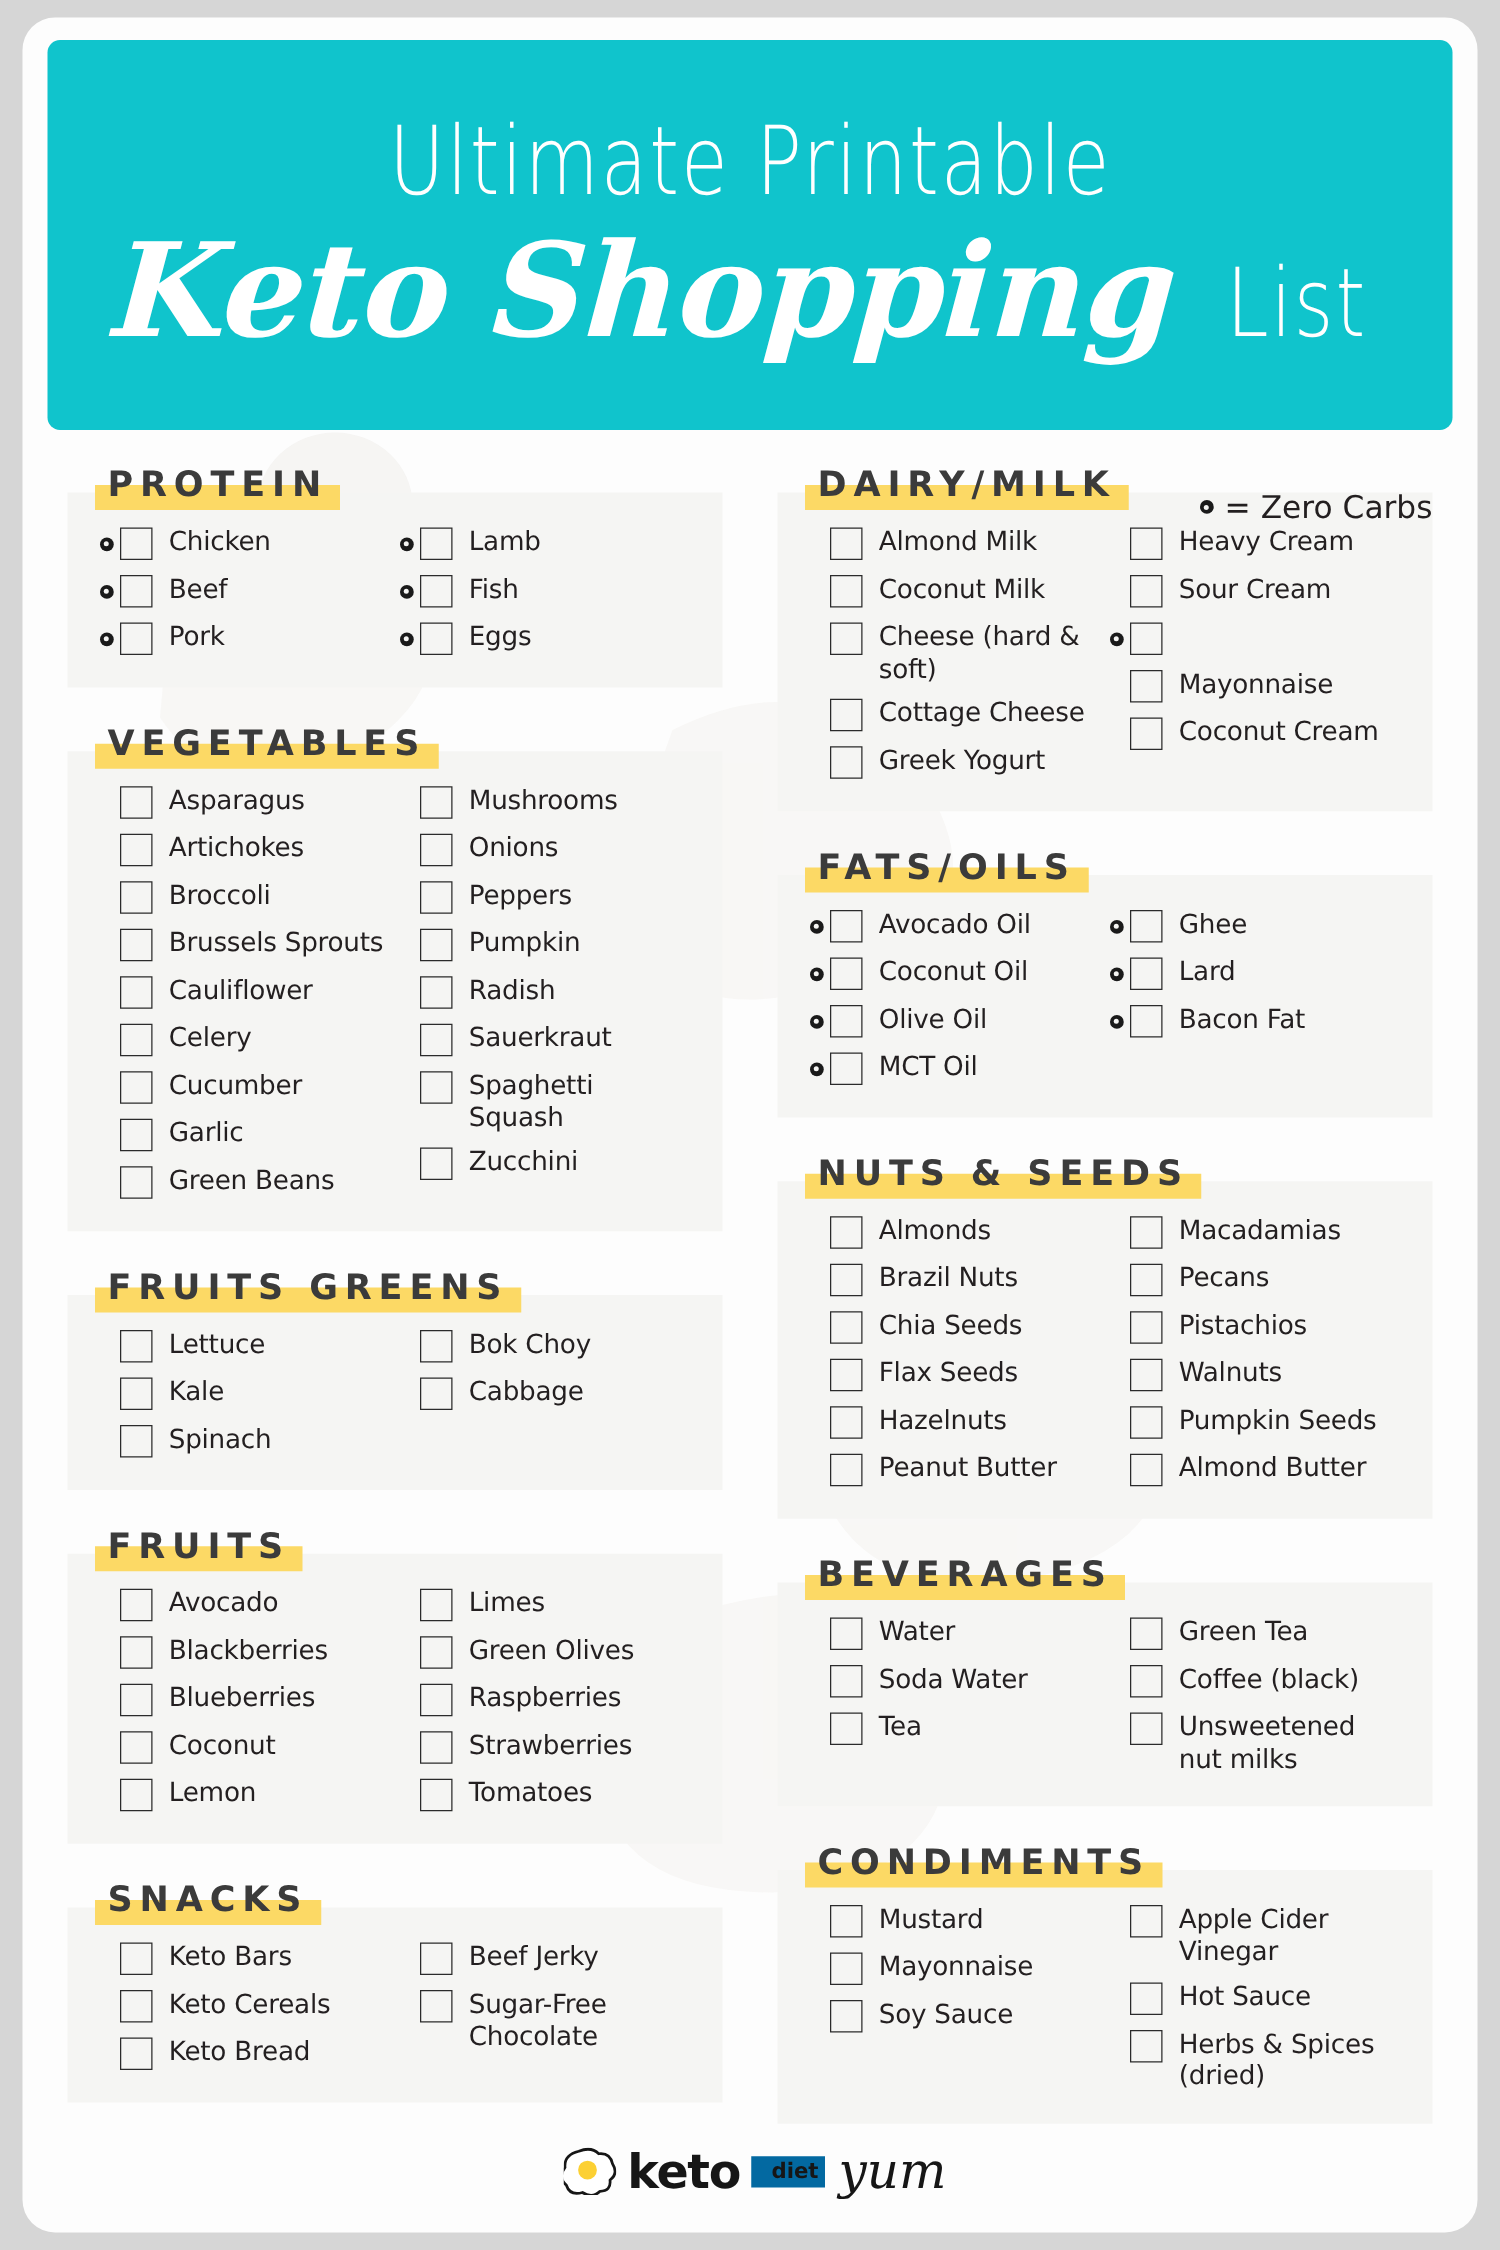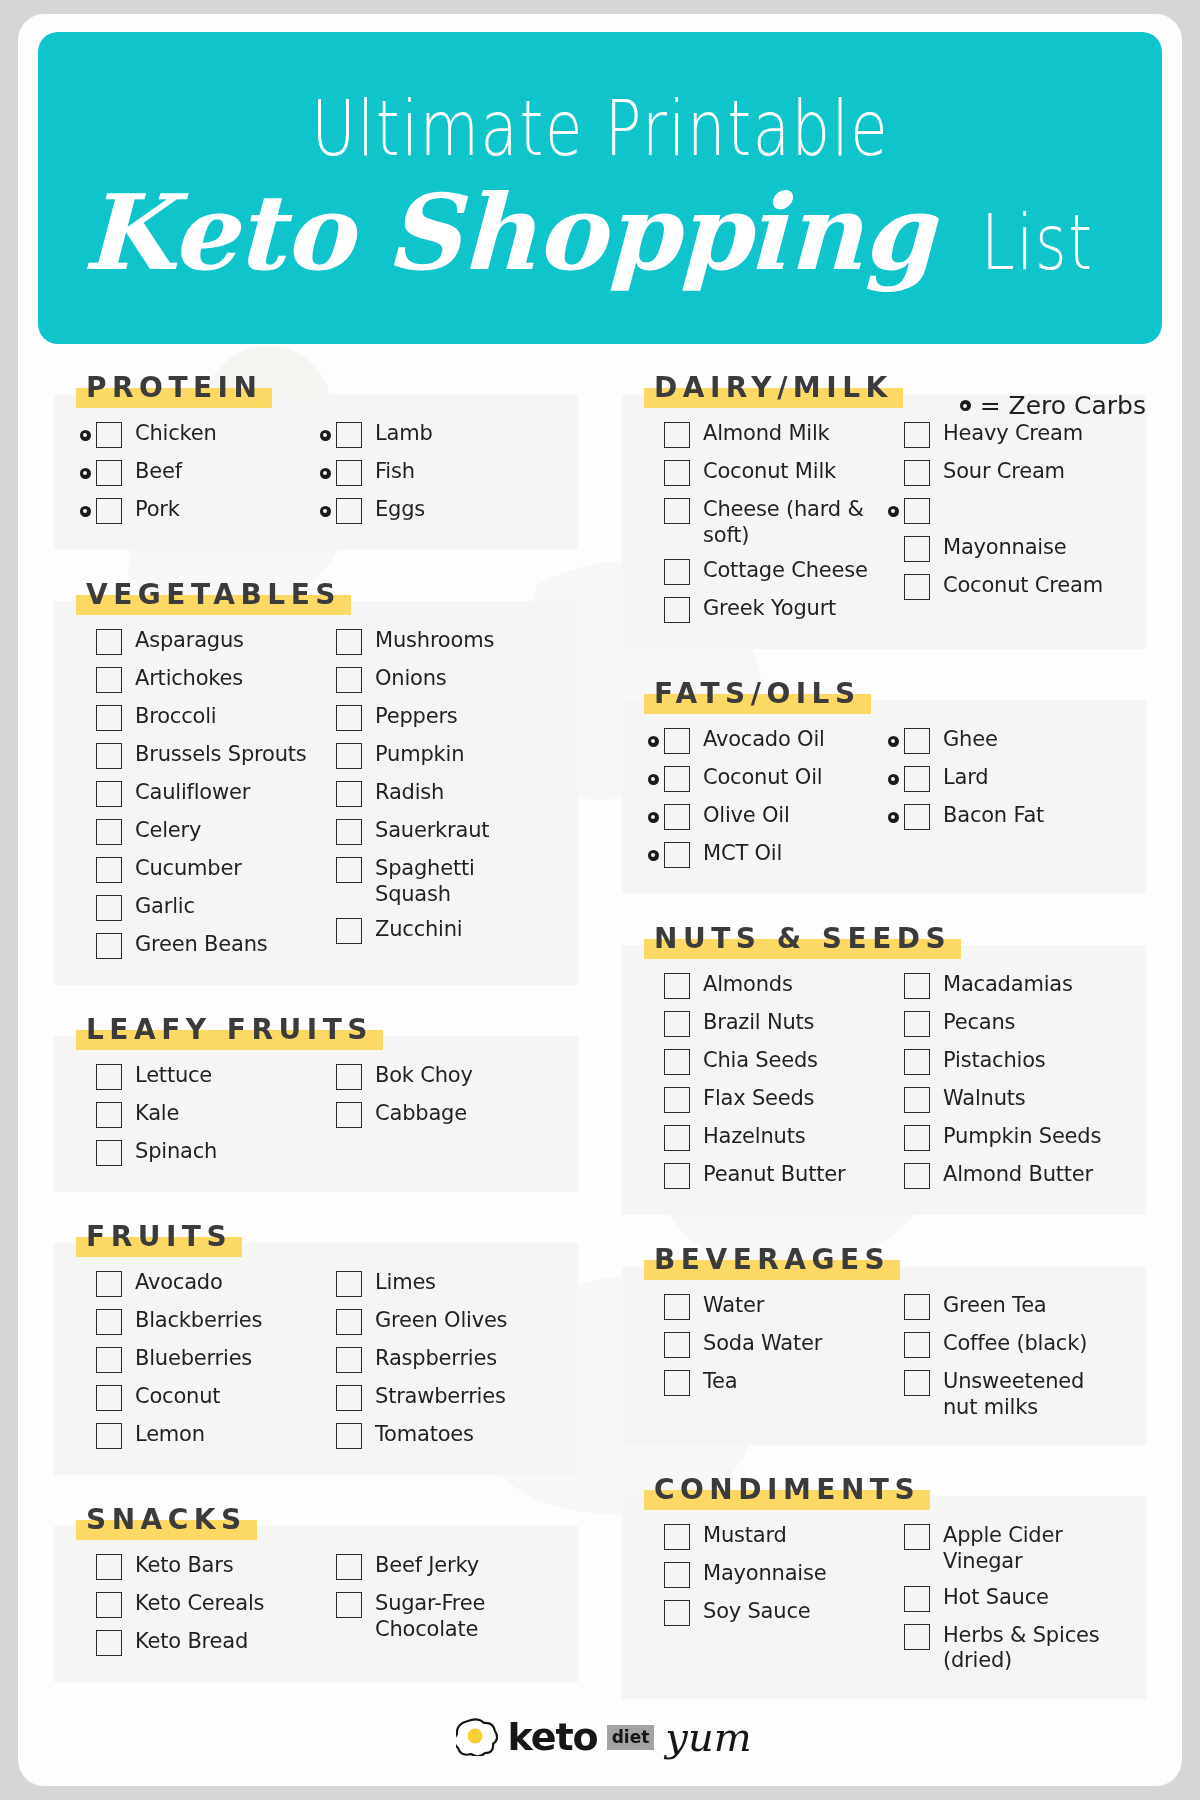--- a/index.html
+++ b/index.html
@@ -33,21 +33,21 @@
   }
 
   
   #header {
     position: absolute;
     left: 20px;
     top: 18px;
     width: 1124px;
     height: 312px;
     background: #10c4cc;
-    border-radius: 20px;
+    border-radius: 10px;
     z-index: 2;
     display: flex;
     flex-direction: column;
     align-items: center;
     justify-content: center;
   }
   #title-top {
     color: #ffffff;
     font-size: 76px;
     font-weight: 300;
@@ -199,22 +199,22 @@
     z-index: 5;
   }
   #logo-keto {
     font-family: "DejaVu Sans", sans-serif;
     font-weight: 700;
     font-size: 38px;
     color: #161616;
     letter-spacing: -1px;
   }
   #logo-diet-wrap {
-    background: #a3a3a3;
-    padding: 2px 5px 3px 5px;
+    background: #0369a1;
+    padding: 2px 5px 3px 16px;
     display: inline-block;
   }
   #logo-diet {
     font-family: "DejaVu Sans", sans-serif;
     font-weight: 700;
     font-size: 17px;
     color: #161616;
     letter-spacing: 0px;
   }
   #logo-yum {
@@ -390,21 +390,21 @@
                 <span class="cbox"></span>
                 <span class="ilabel">Spaghetti Squash</span>
               </div>
               <div class="item">
                 <span class="dotslot"></span>
                 <span class="cbox"></span>
                 <span class="ilabel">Zucchini</span>
               </div>
             </div>
           </div></div>
-        <div class="section"><div class="sec-head"><span class="hl"></span><span class="txt">LEAFY FRUITS</span></div><div class="sec-card">
+        <div class="section"><div class="sec-head"><span class="hl"></span><span class="txt">FRUITS GREENS</span></div><div class="sec-card">
             <div class="sec-col">
               <div class="item">
                 <span class="dotslot"></span>
                 <span class="cbox"></span>
                 <span class="ilabel">Lettuce</span>
               </div>
               <div class="item">
                 <span class="dotslot"></span>
                 <span class="cbox"></span>
                 <span class="ilabel">Kale</span>

